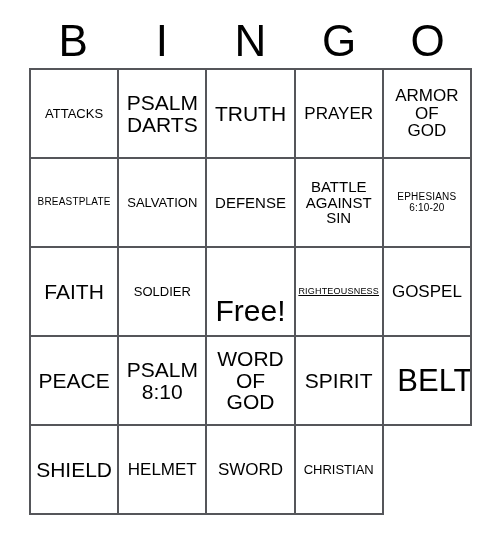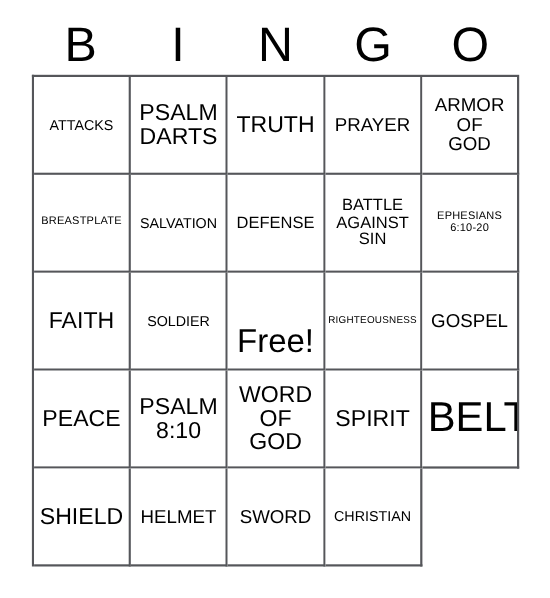--- a/index.html
+++ b/index.html
@@ -67,28 +67,28 @@
   }
   .cell-text {
     display: block;
     color: #000000;
     line-height: 1.03;
     font-weight: 400;
     white-space: pre-line;
     word-break: normal;
   }
   
-  .sz-xxs  { font-size: 9px;  letter-spacing: 0.2px; }
+  .sz-xxs  { font-size: 9px;  letter-spacing: 0.2px; text-decoration: underline; }
   .sz-xs   { font-size: 10px; letter-spacing: 0.2px; }
   .sz-s    { font-size: 13px; }
   .sz-m    { font-size: 15px; }
   .sz-l    { font-size: 17px; }
   .sz-xl   { font-size: 21px; }
   .sz-xxl  { font-size: 21px; }
-  .sz-huge { font-size: 38px; margin-left: 16px; }
+  .sz-huge { font-size: 31px; margin-left: 16px; }
   .free {
     font-size: 30px;
     margin-top: 40px;
   }
 </style>
 </head>
 <body>
 
 <div id="card">
 

